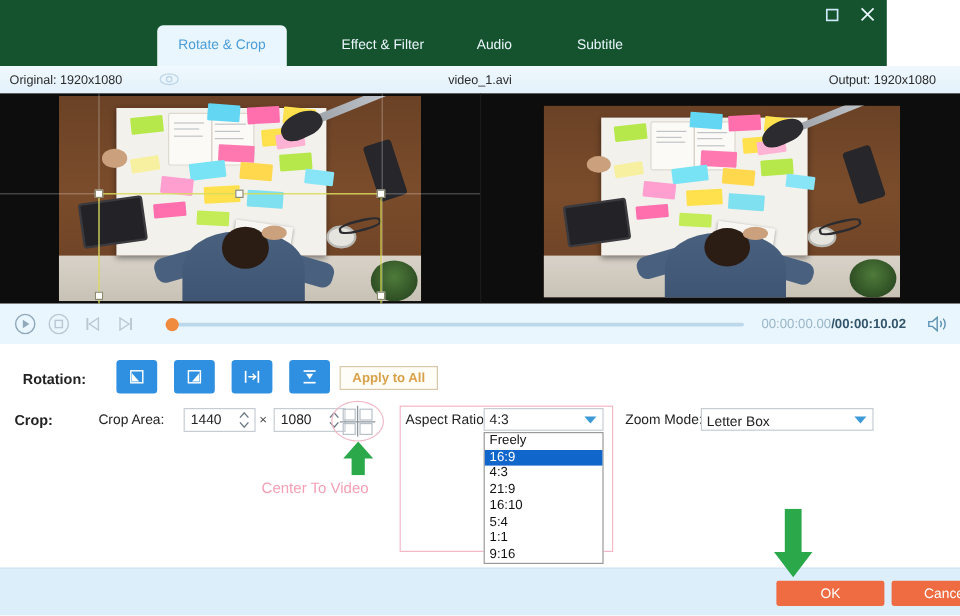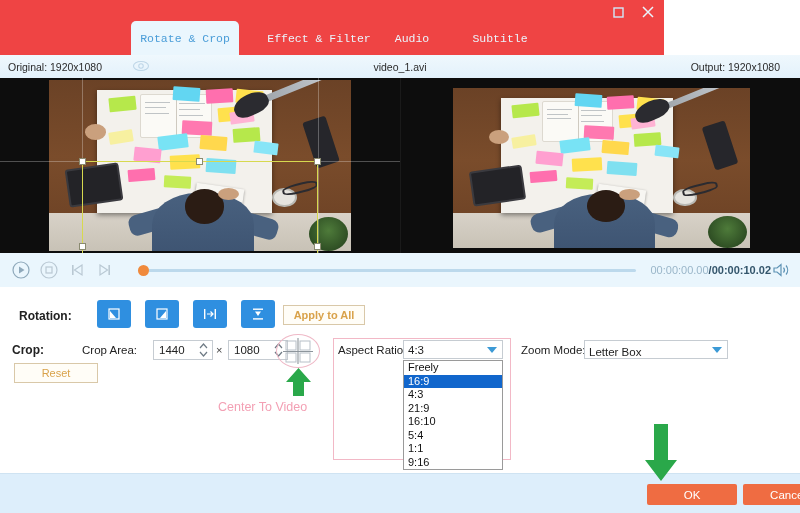--- a/index.html
+++ b/index.html
@@ -11,23 +11,22 @@
   }
   #app {
     position: relative;
     width: 800px; height: 513px;
     background: #ffffff;
   }
 
   
   .titlebar {
     position: absolute; top: 0; left: 0;
-    width: 664px; height: 55px;
-    background: #ef4444;
-    font-family: Liberation Mono, monospace;
+    width: 739px; height: 55px;
+    background: #14532d;
   }
   .win-controls {
     position: absolute; top: 4px; right: 8px;
     display: flex; align-items: center; gap: 14px;
   }
   .win-btn {
     width: 16px; height: 16px;
     display: flex; align-items: center; justify-content: center;
     cursor: pointer;
   }
@@ -241,21 +240,21 @@
   .seek-track {
     position: absolute; left: 0; right: 0; height: 3px;
     background: #bcd9ec; border-radius: 2px;
   }
   .seek-knob {
     position: absolute; left: 0; width: 11px; height: 11px;
     background: #f08a3c; border-radius: 50%;
   }
   .timecode {
     font-size: 11px; color: #6f8ea3;
-    margin-right: 1px; white-space: nowrap;
+    margin-right: 17px; white-space: nowrap;
   }
   .timecode .cur { color: #9ab6c9; }
   .timecode .tot { color: #33556b; font-weight: bold; }
   .vol-icon { width: 20px; margin-right: 8px; cursor: pointer; }
 
   
   .settings {
     position: absolute; top: 287px; left: 0;
     width: 800px; height: 186px;
     background: #ffffff;
@@ -667,23 +666,20 @@
       <path d="M6 6.5 H12 L9 11 Z" fill="#fff"></path>
     </svg>
   </div>
 
   <div class="apply-all">
     <span>Apply to All</span>
   </div>
 
   <div class="row-label crop-label">Crop:</div>
 
-  <div class="reset-btn">
-    <span>Reset</span>
-  </div>
 
   <div class="crop-area-label">Crop Area:</div>
 
   <div class="spin spin-1">
     <input type="text" value="1440" style="">
     <div class="arrows">
       <svg width="9" height="6" viewBox="0 0 9 6">
         <path d="M1 5 L4.5 1 L8 5" fill="none" stroke="#6f7b85" stroke-width="1.2"></path>
       </svg>
       <svg width="9" height="6" viewBox="0 0 9 6">

